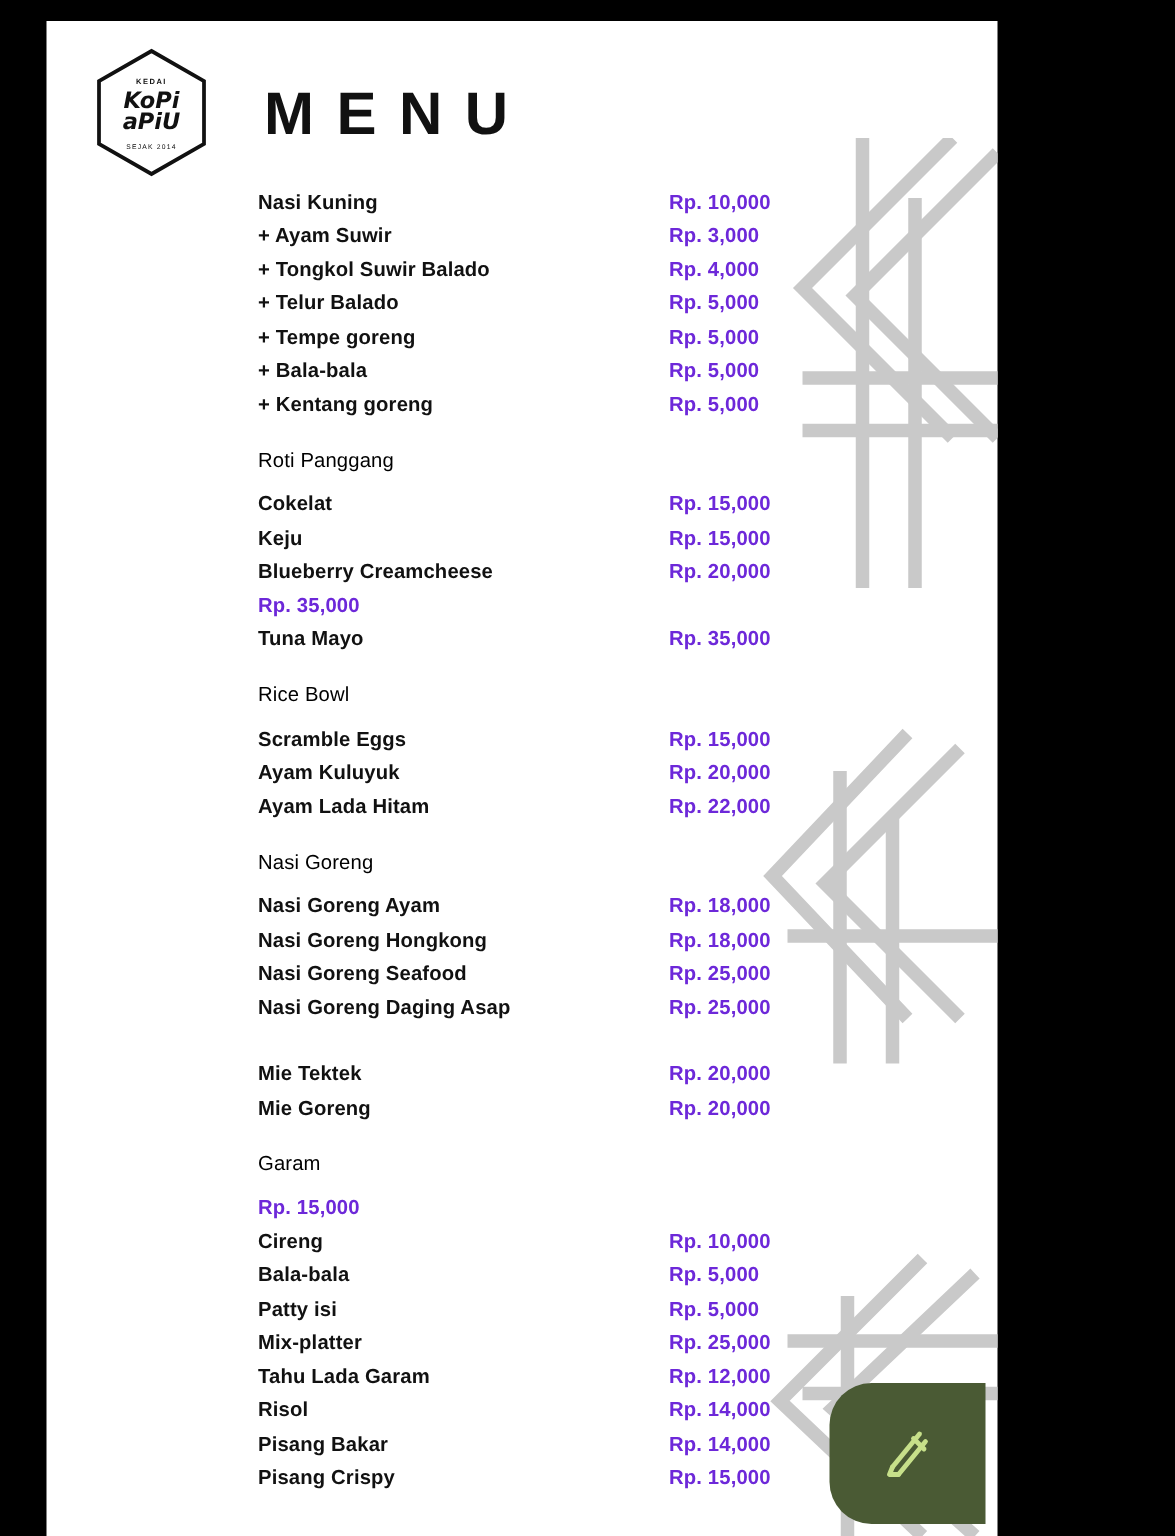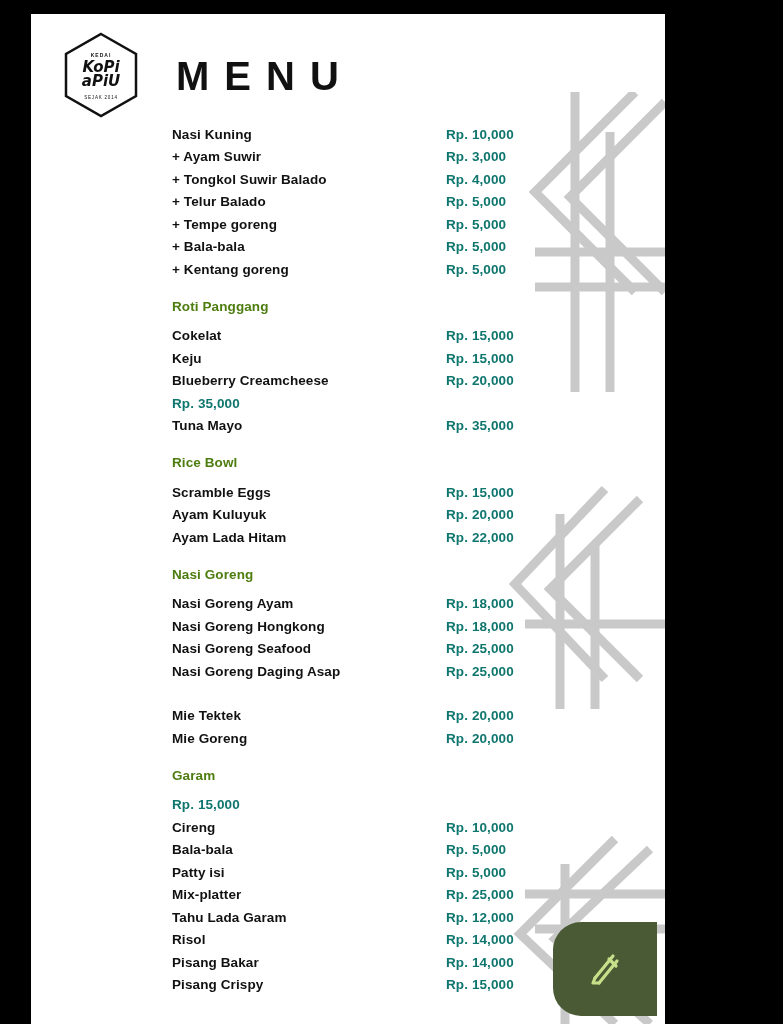--- a/index.html
+++ b/index.html
@@ -102,42 +102,42 @@
     top: 105px;
     right: 0;
     bottom: 0;
     padding-left: 141px;
   }
   .section {
     margin-bottom: 22px;
   }
   .section-heading {
     font-size: 13.5px;
-    font-weight: bold;
-    color: #4d7c0f;
+    font-weight: normal;
+    color: #000000;
     margin-bottom: 7px;
     letter-spacing: 0.1px;
   }
   .row {
     display: flex;
     align-items: flex-end;
     height: 22.5px;
   }
   .row .name {
     width: 274px;
     font-size: 13.5px;
     font-weight: bold;
     color: #111111;
     letter-spacing: 0.1px;
     white-space: nowrap;
   }
   .row .price {
     font-size: 13.5px;
     font-weight: bold;
-    color: #0f766e;
+    color: #6d28d9;
     letter-spacing: 0.1px;
     white-space: nowrap;
   }
 
   
   #fab {
     position: absolute;
     right: 8px;
     bottom: 8px;
     width: 104px;

